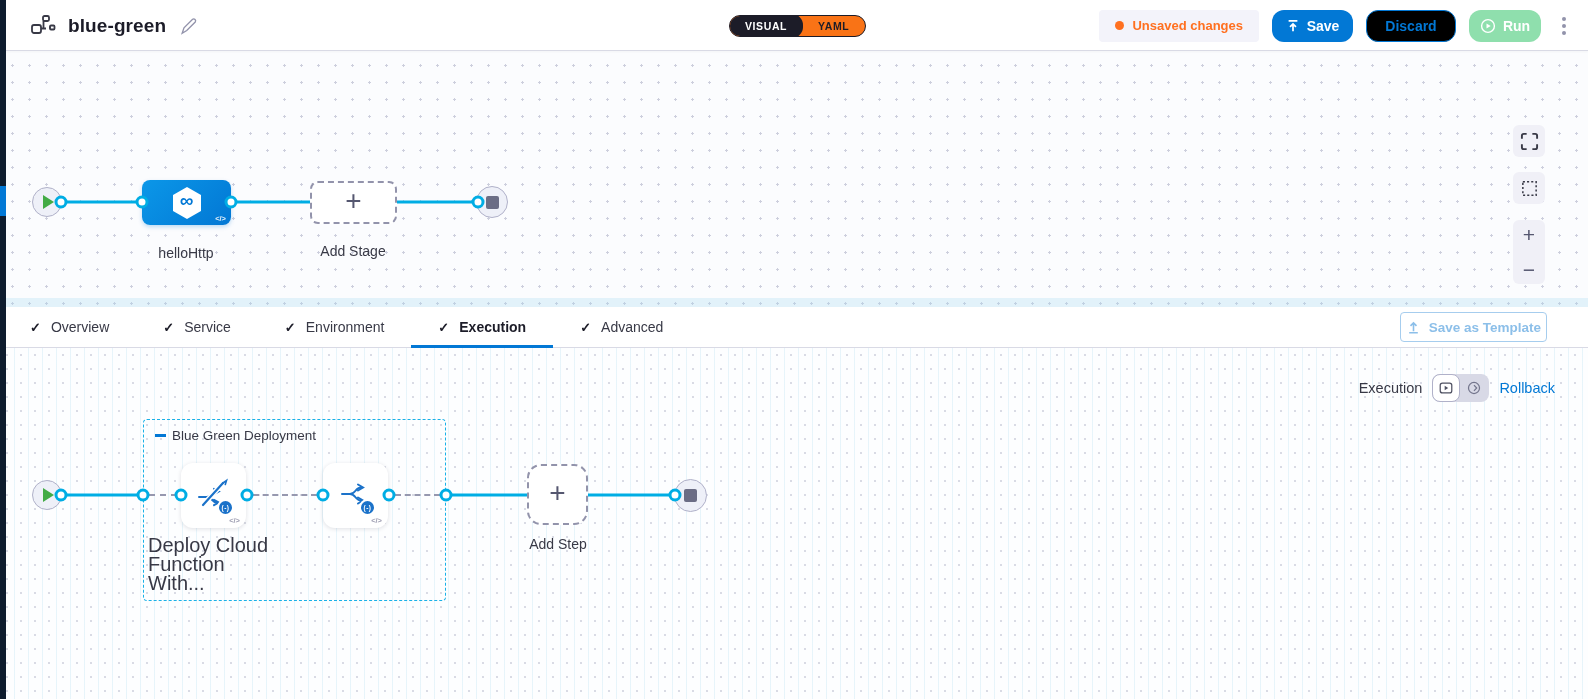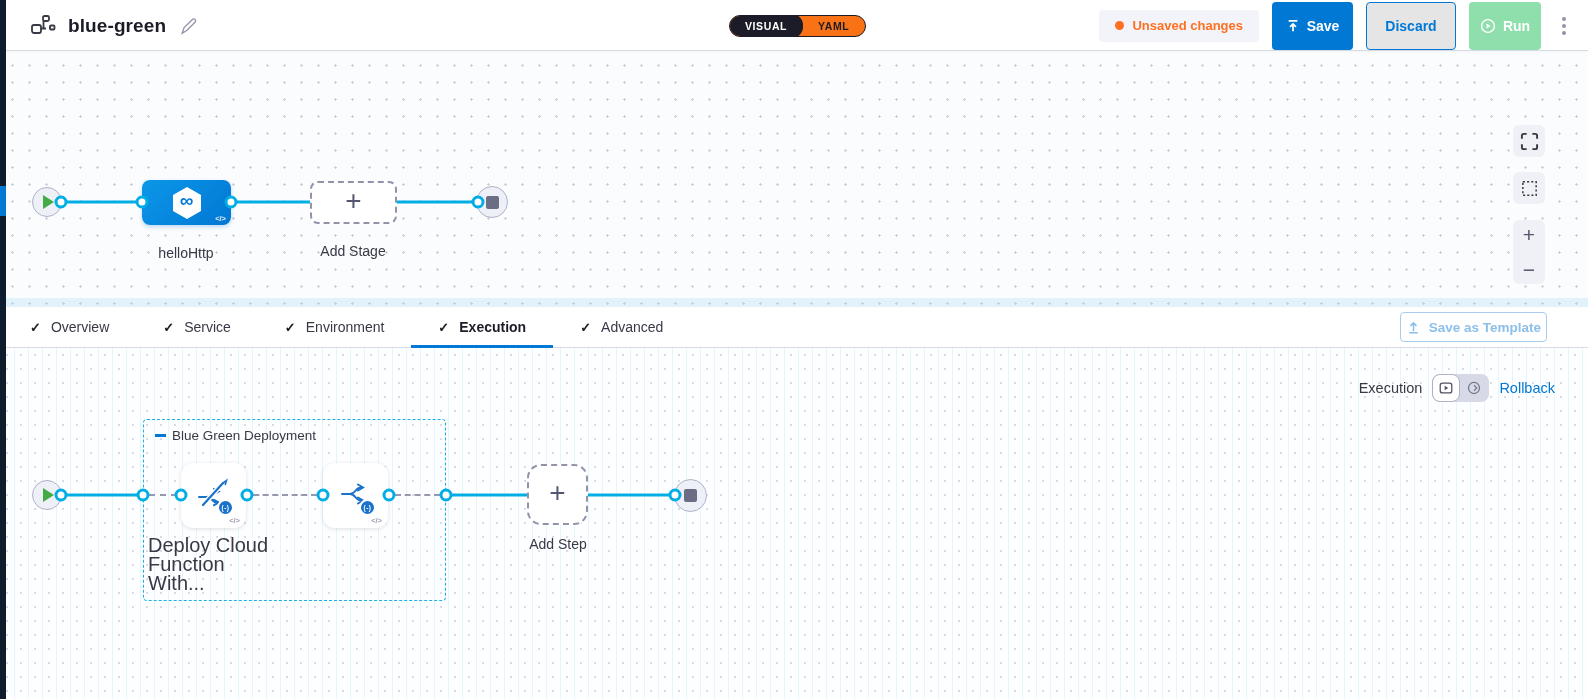--- a/index.html
+++ b/index.html
@@ -21,24 +21,24 @@
   .view-toggle .seg { height:22px; display:flex; align-items:center; justify-content:center;
                       font-size:10.5px; font-weight:bold; letter-spacing:0.6px; padding:0 16px; }
   .view-toggle .seg.sel { background:#1c1c28; color:#fff; border-radius:11px; margin:-1px; height:24px; }
   .view-toggle .seg.unsel { color:#1c1c28; }
 
   .header-right { position:absolute; right:14px; top:0; height:51px; display:flex; align-items:center; gap:13px; }
   .unsaved-badge { background:#f3f3fa; border-radius:4px; height:32px; display:flex; align-items:center;
                    gap:8px; padding:0 16px; }
   .unsaved-badge .dot { width:9px; height:9px; border-radius:50%; background:#ff7020; }
   .unsaved-badge .txt { color:#ff7020; font-size:13px; font-weight:bold; }
-  .btn { height:48px; border-radius:4px; display:flex; align-items:center; justify-content:center;
+  .btn { height:32px; border-radius:12px; display:flex; align-items:center; justify-content:center;
          gap:7px; font-size:14px; font-weight:bold; cursor:pointer; border:none; }
   .btn-save { background:#0278d5; color:#fff; width:81px; }
-  .btn-discard { background:#e5e5e5; color:#0278d5; border:1px solid #0278d5; width:90px; }
+  .btn-discard { background:#000000; color:#0278d5; border:1px solid #0278d5; width:90px; }
   .btn-run { background:#8fdfad; color:#fff; width:72px; cursor:default; }
   .kebab { width:20px; height:32px; display:flex; flex-direction:column; align-items:center;
            justify-content:center; gap:3px; cursor:pointer; }
   .kebab i { width:4px; height:4px; border-radius:50%; background:#9293ab; }
 
   
   .stage-canvas { position:absolute; left:0; top:51px; width:1588px; height:256px;
     background-color:#fbfcfe;
     background-image:radial-gradient(circle, #cdcfdd 1.1px, transparent 1.2px);
     background-size:17px 17px; background-position:4px 6px; }

